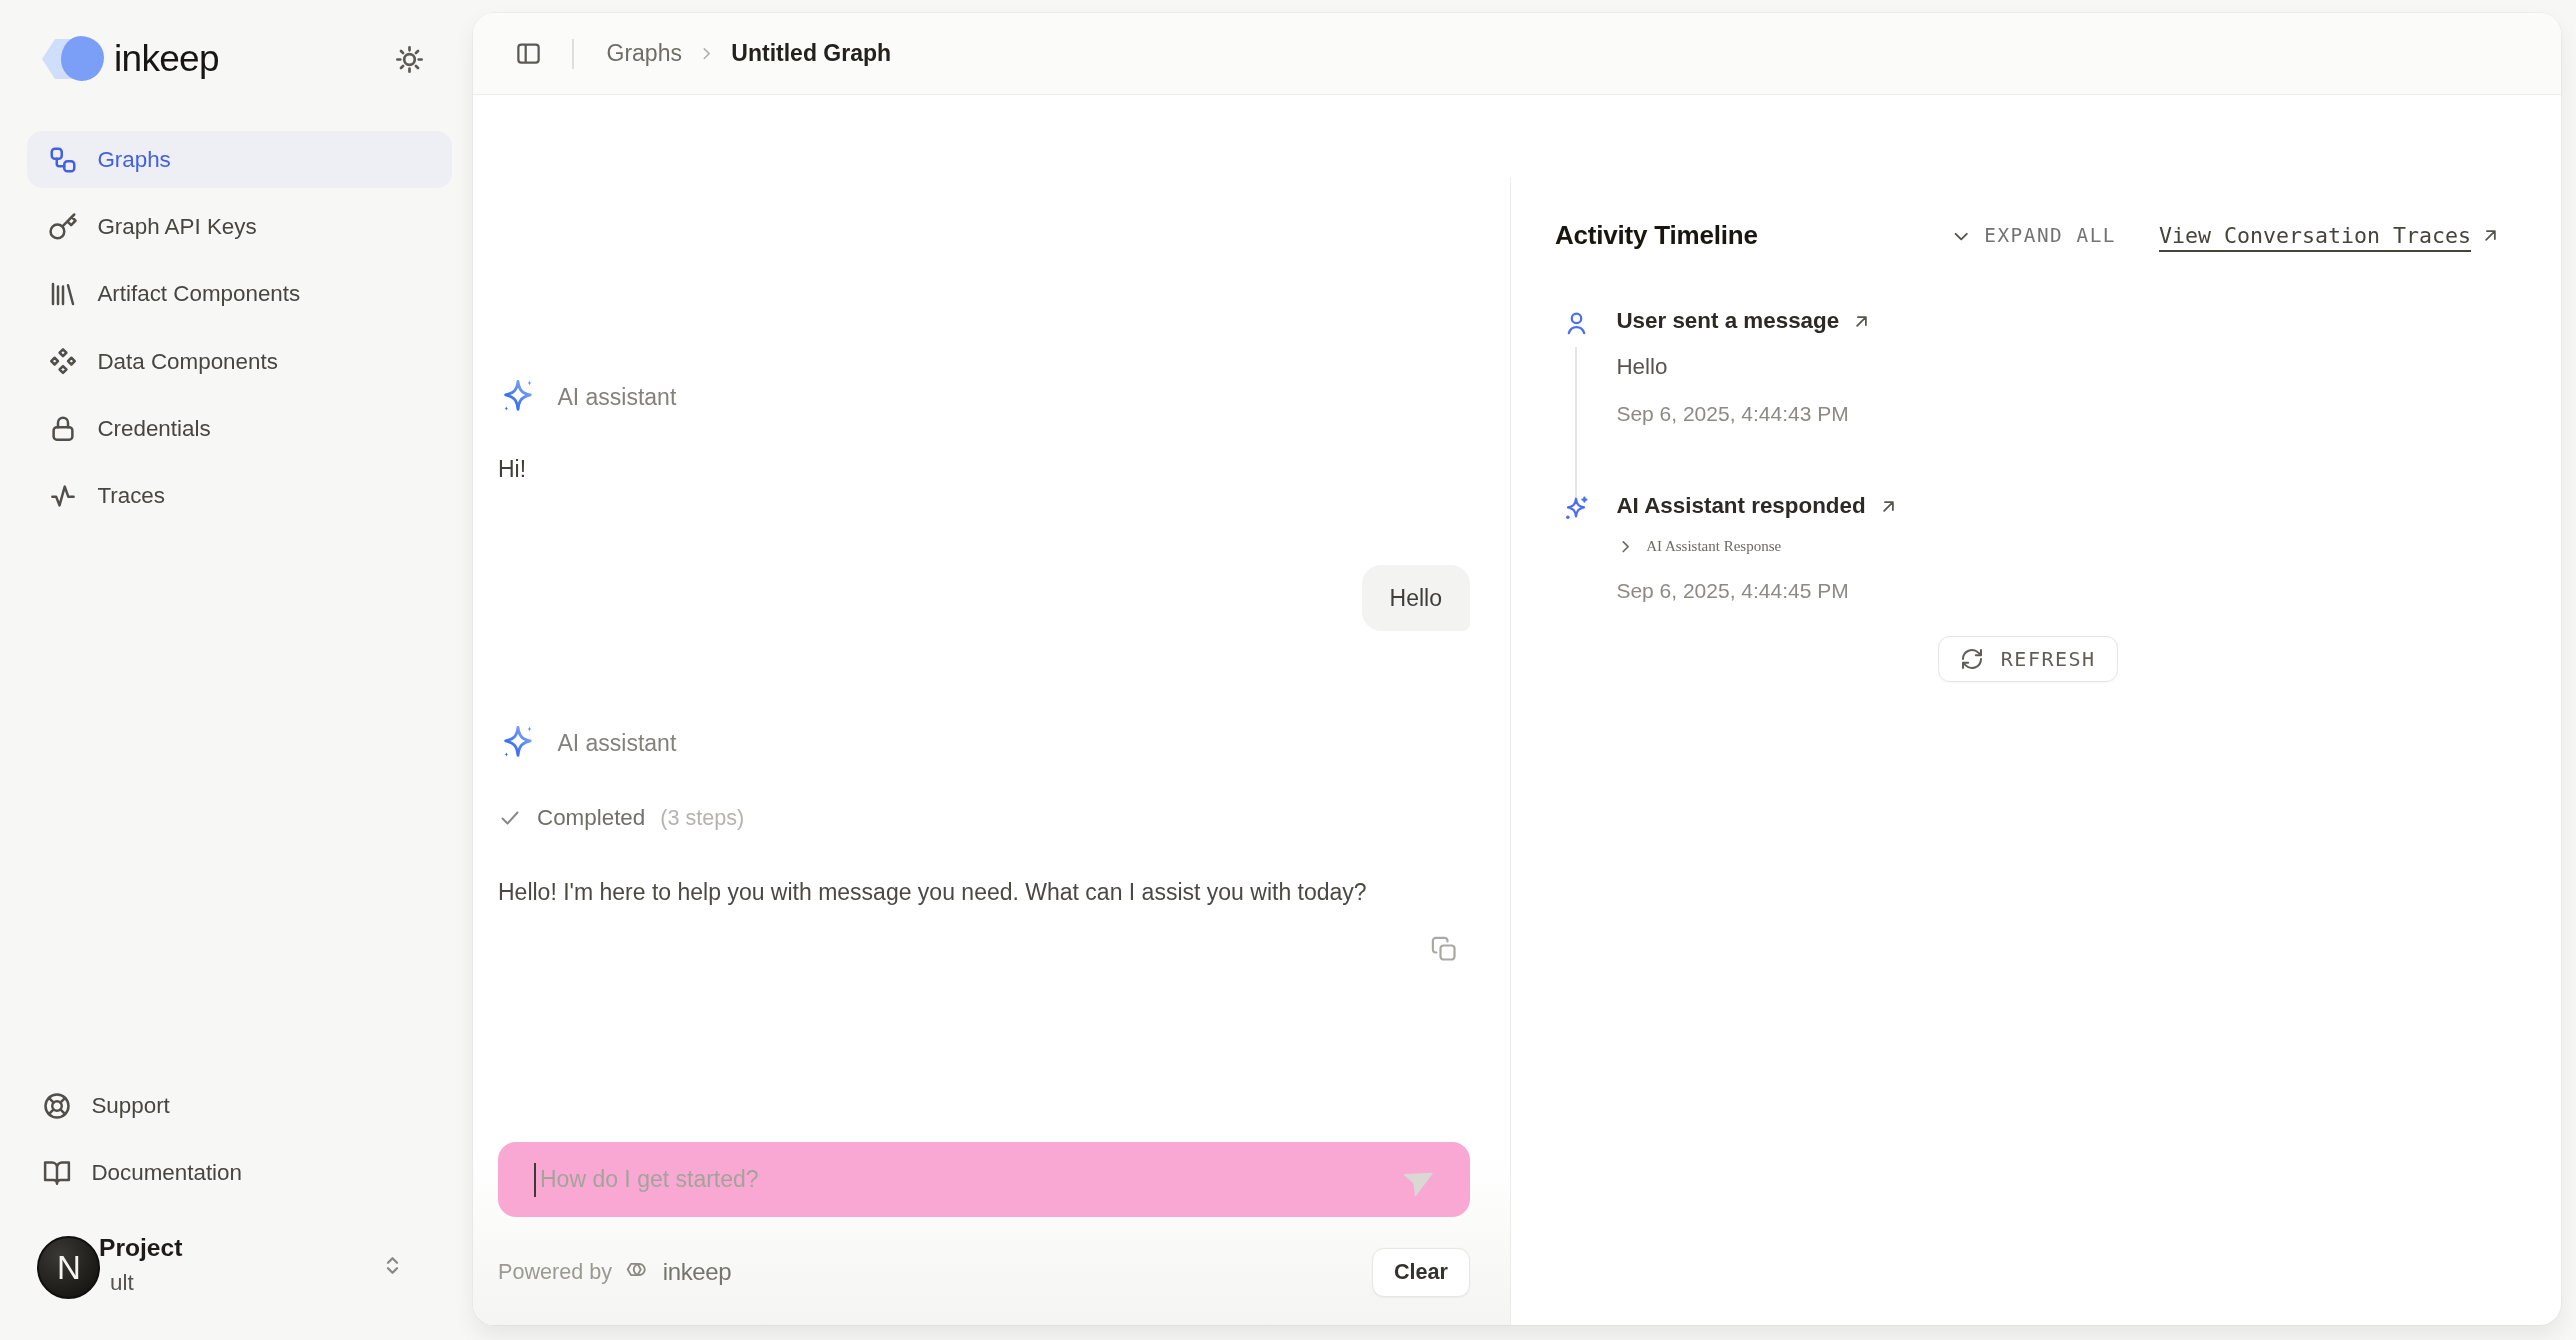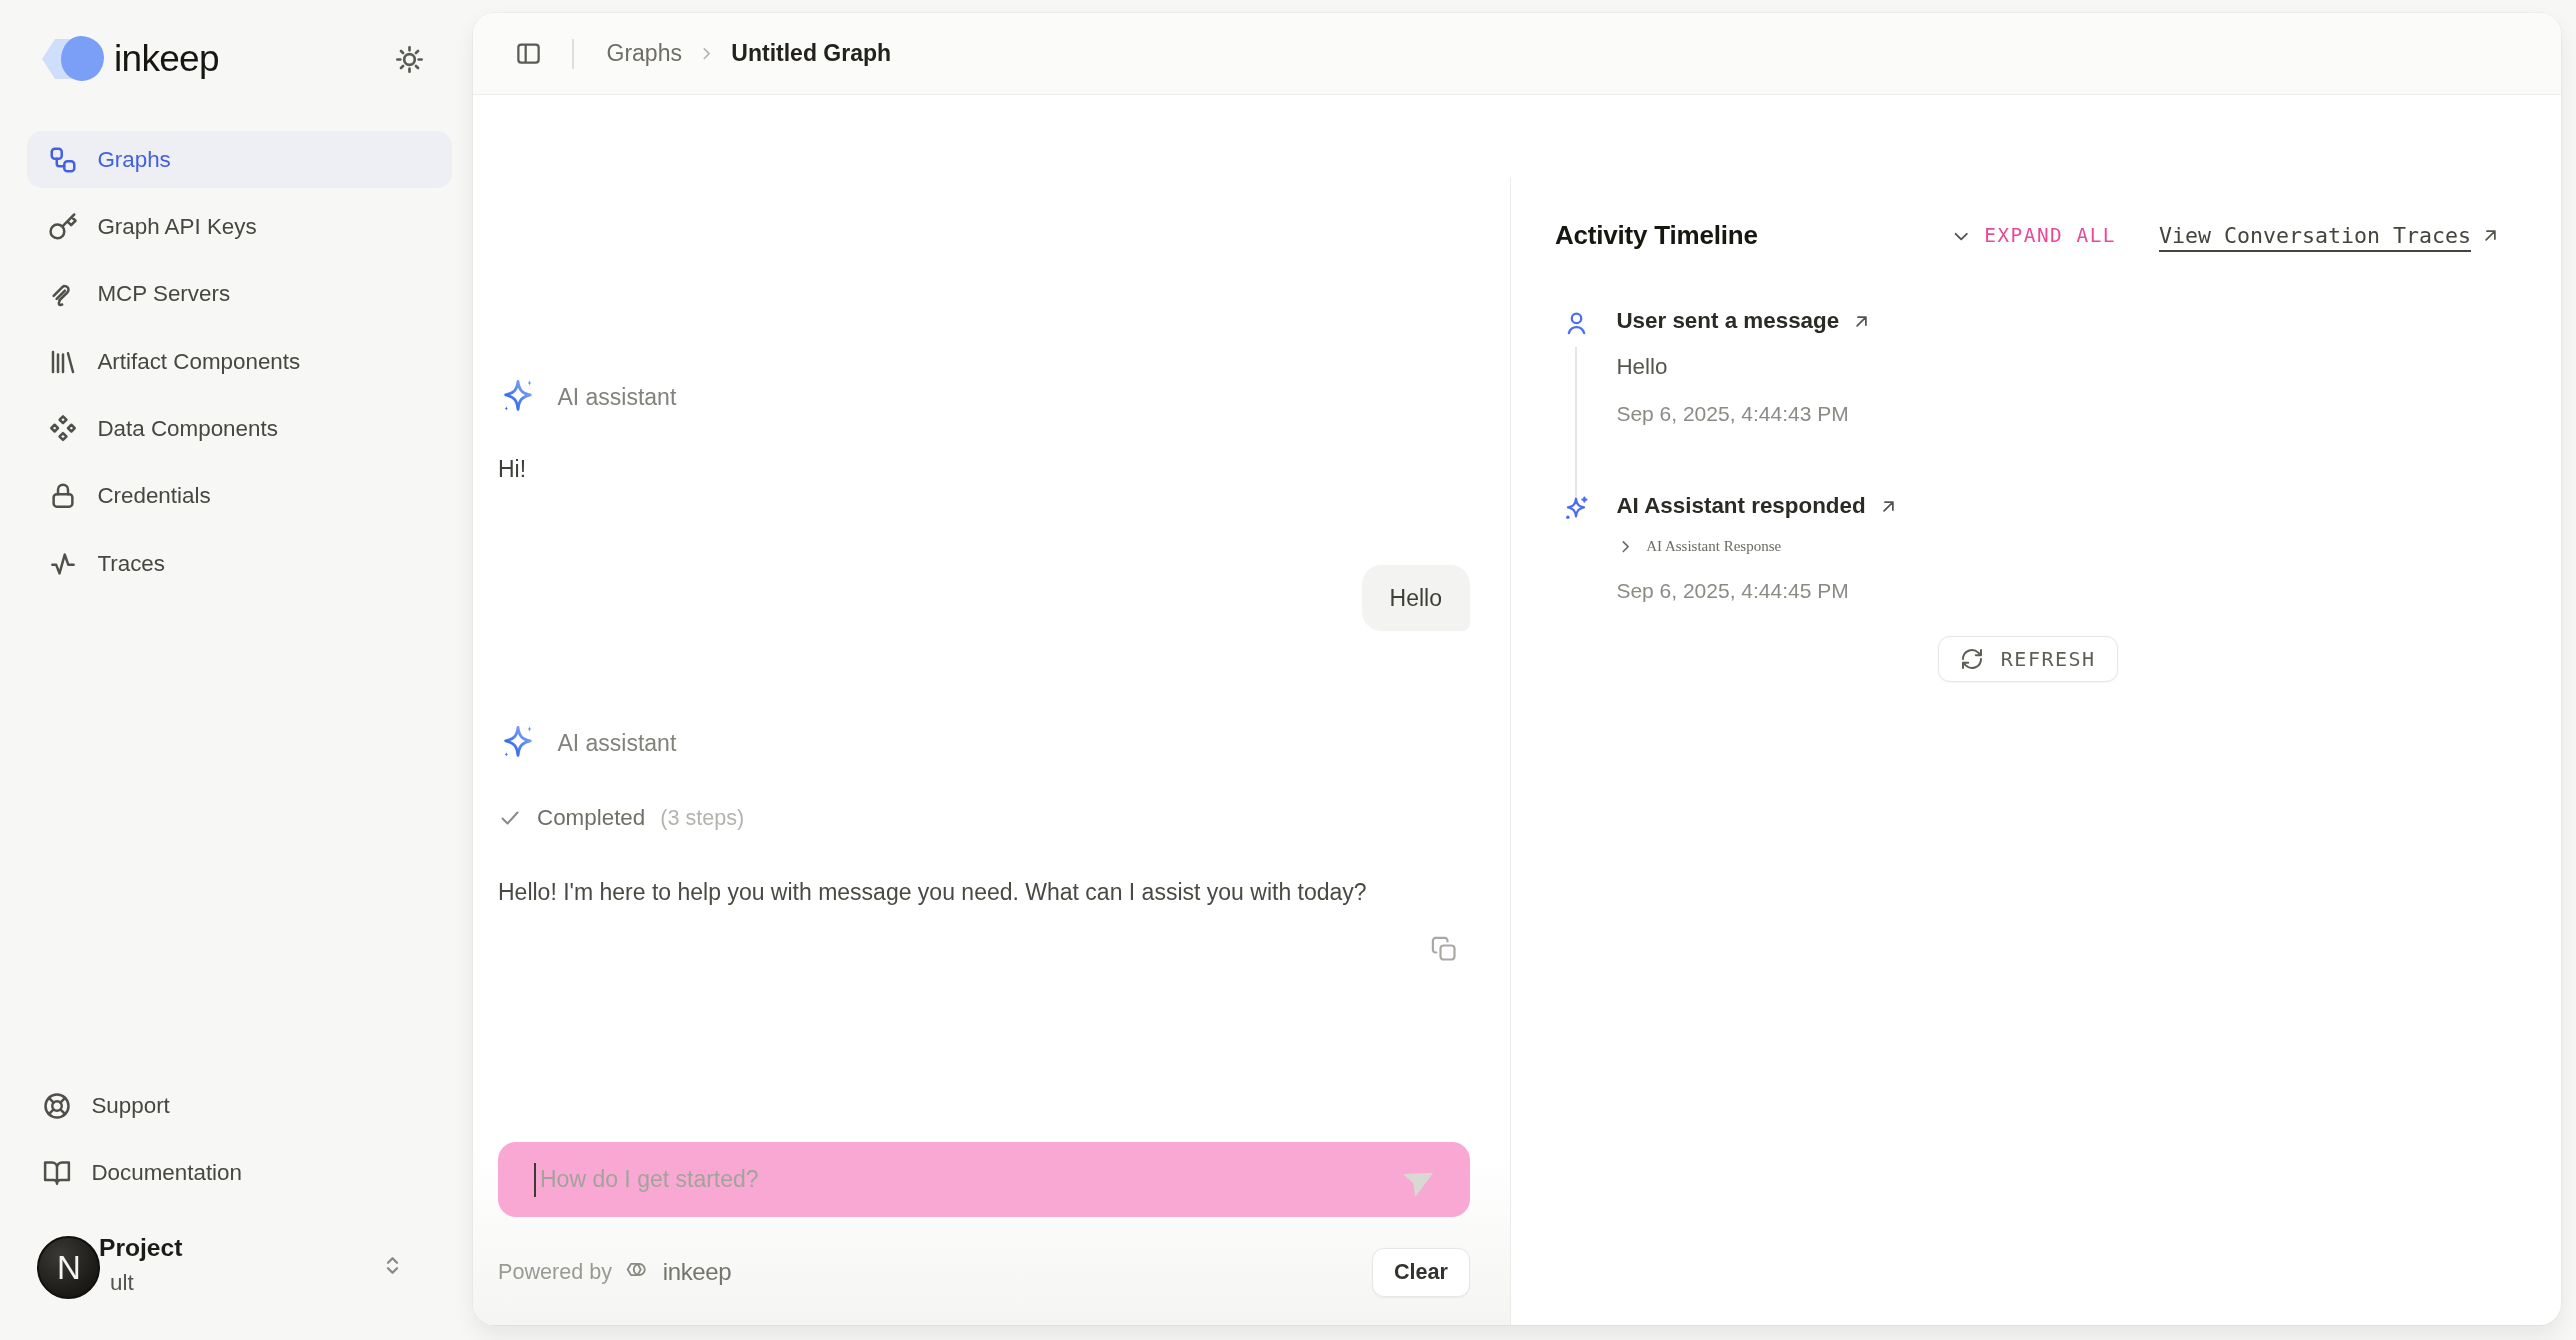--- a/index.html
+++ b/index.html
@@ -90,21 +90,21 @@
   .clear-btn { height:49px; padding:0 21px; background:#fff; border:0.7px solid #e7e7e4; border-radius:12px;
     box-shadow:0 0.7px 1.5px rgba(0,0,0,.05); font-size:21.6px; font-weight:700; color:#33322c;
     font-family:"Liberation Sans", sans-serif; cursor:pointer; }
 
   
   .timeline { flex:1; position:relative; padding:43px 60px 0 44px; }
   .tl-header { display:flex; align-items:center; }
   .tl-title { font-size:26px; font-weight:650; color:#17160f; letter-spacing:-0.2px; }
   .tl-controls { margin-left:auto; display:flex; align-items:center; }
   .expand-btn { display:flex; align-items:center; gap:12px; background:none; border:none; cursor:pointer; color:#55544e; }
-  .expand-label { font-size:19.4px; letter-spacing:1.5px; font-weight:500; color:#ec4899; }
+  .expand-label { font-size:19.4px; letter-spacing:1.5px; font-weight:500; color:#737373; }
   .traces-link { margin-left:43px; display:flex; align-items:center; gap:9px; cursor:pointer; color:#55544e; }
   .traces-label { font-size:21.6px; color:#45443c; text-decoration:underline; text-underline-offset:6.7px;
     text-decoration-thickness:1.5px; }
   .events { margin-top:57px; }
   .event { display:flex; gap:19.4px; position:relative; }
   .event + .event { margin-top:67px; }
   .event-icon-col { width:42px; display:flex; justify-content:center; padding-top:1.5px; }
   .event.user-event::after { content:""; position:absolute; left:20px; top:39px; width:1.5px; height:158px; background:#e5e5e2; }
   .event-body { flex:1; }
   .event-title-row { display:flex; align-items:center; gap:12px; cursor:pointer; }
@@ -154,30 +154,20 @@
       </span>
       <span>Graphs</span>
     </div>
     <div class="nav-item">
       <span>
         <svg width="30" height="30" viewBox="0 0 24 24" fill="none" stroke="currentColor" stroke-width="2" stroke-linecap="round" stroke-linejoin="round">
           <path d="m21 2-2 2m-7.61 7.61a5.5 5.5 0 1 1-7.778 7.778 5.5 5.5 0 0 1 7.777-7.777zm0 0L15.5 7.5m0 0 3 3L22 7l-3-3m-3.5 3.5L19 4"></path>
         </svg>
       </span>
       <span>Graph API Keys</span>
-    </div>
-    <div class="nav-item">
-      <span>
-        <svg width="30" height="30" viewBox="0 0 24 24" fill="none" stroke="currentColor" stroke-width="2" stroke-linecap="round" stroke-linejoin="round">
-          <path d="M4.5 13.5 11.5 6.5a2.9 2.9 0 0 1 4.1 4.1L9.4 16.8"></path>
-          <path d="M6.9 15.9 13.5 9.3"></path>
-          <path d="M9.4 16.8l-.7 2.6a1.1 1.1 0 0 0 1.35 1.35l1.3-.35"></path>
-        </svg>
-      </span>
-      <span>MCP Servers</span>
     </div>
     <div class="nav-item">
       <span>
         <svg width="30" height="30" viewBox="0 0 24 24" fill="none" stroke="currentColor" stroke-width="2" stroke-linecap="round">
           <path d="M4 4v16M8 6v14M12 6v14M16 5l4 15"></path>
         </svg>
       </span>
       <span>Artifact Components</span>
     </div>
     <div class="nav-item">

